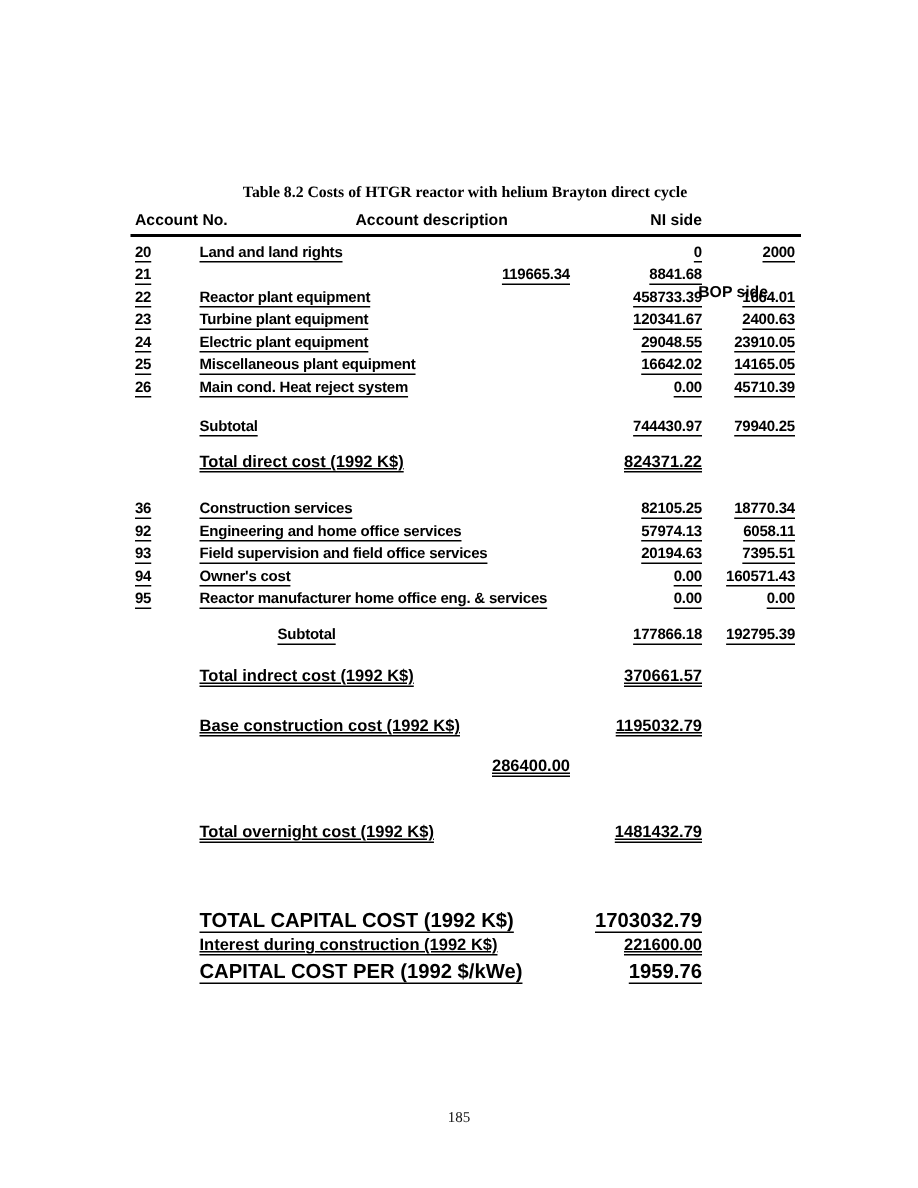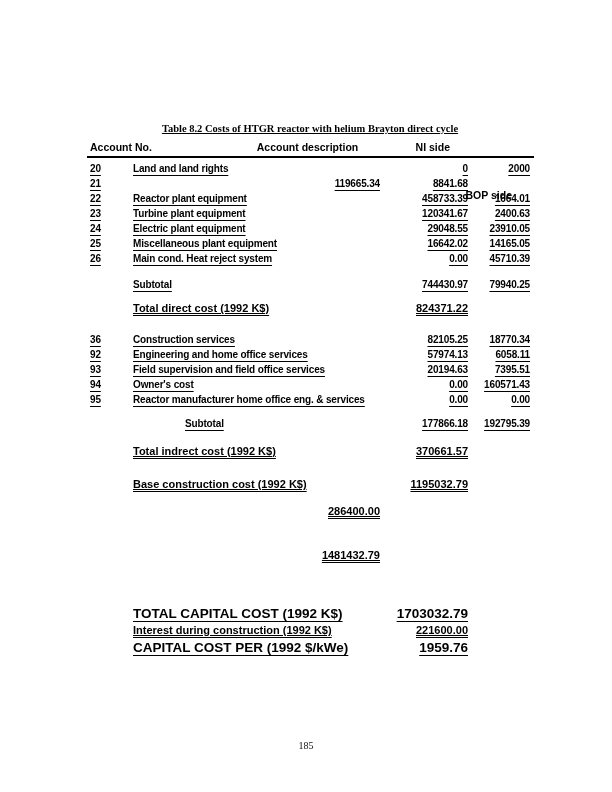--- a/index.html
+++ b/index.html
@@ -4,30 +4,30 @@
 <style>
   * { margin:0; padding:0; box-sizing:border-box; }
   html,body { background:#ffffff; }
   .page {
     position:relative; width:612px; height:792px; background:#ffffff;
     font-family:"Liberation Sans", sans-serif; color:#000; overflow:hidden;
   }
   .doc-title {
     position:absolute; top:122px; left:90px; width:440px;
     text-align:center; font-family:"Liberation Serif", serif;
-    font-weight:700; font-size:10.5px; line-height:14px; white-space:nowrap;text-decoration:underline;
+    font-weight:700; font-size:10.5px; line-height:14px; white-space:nowrap;
   }
   .tbl { position:absolute; left:90px; top:0; width:440px; height:100%; }
 
   .thead { position:absolute; top:140px; left:0; right:0; height:16px;
            font-weight:700; font-size:10.5px; line-height:15px; }
   .thead span { position:absolute; white-space:nowrap; }
   .h-acct { left:0; }
-  .h-desc { left:147px; width:141px; text-align:center; }
-  .h-ni   { right:80px;padding-left:33px; }
+  .h-desc { left:147px; width:141px; }
+  .h-ni   { right:62px;padding-left:33px; }
   .h-bop  { right:18px;margin-top:48px; }
   .rule { position:absolute; top:156px; left:-3px; width:447px; height:2px; background:#000; }
 
   .sec { position:absolute; left:0; width:100%; }
   .row {
     display:grid; grid-template-columns:43px 1fr 88px 62px;
     height:15px; line-height:15px; font-size:10px; font-weight:700;
     letter-spacing:-0.15px; white-space:nowrap;
   }
   .row .c2 { min-width:0; overflow:visible; }
@@ -202,20 +202,21 @@
         <span class="c1"></span>
         <span class="c3 u">286400.00</span>
         <span class="c4"></span>
       </div>
     </div>
 
 
     <div class="sec sec-overnight">
       <div class="row row-total">
         <span class="c1"></span>
+        <span class="c2 u">Total overnight cost (1992 K$)</span>
         <span class="c3 u">1481432.79</span>
         <span class="c4"></span>
       </div>
     </div>
 
     <div class="sec sec-interest">
       <div class="row row-total">
         <span class="c1"></span>
         <span class="c2 u">Interest during construction (1992 K$)</span>
         <span class="c3 u">221600.00</span>

